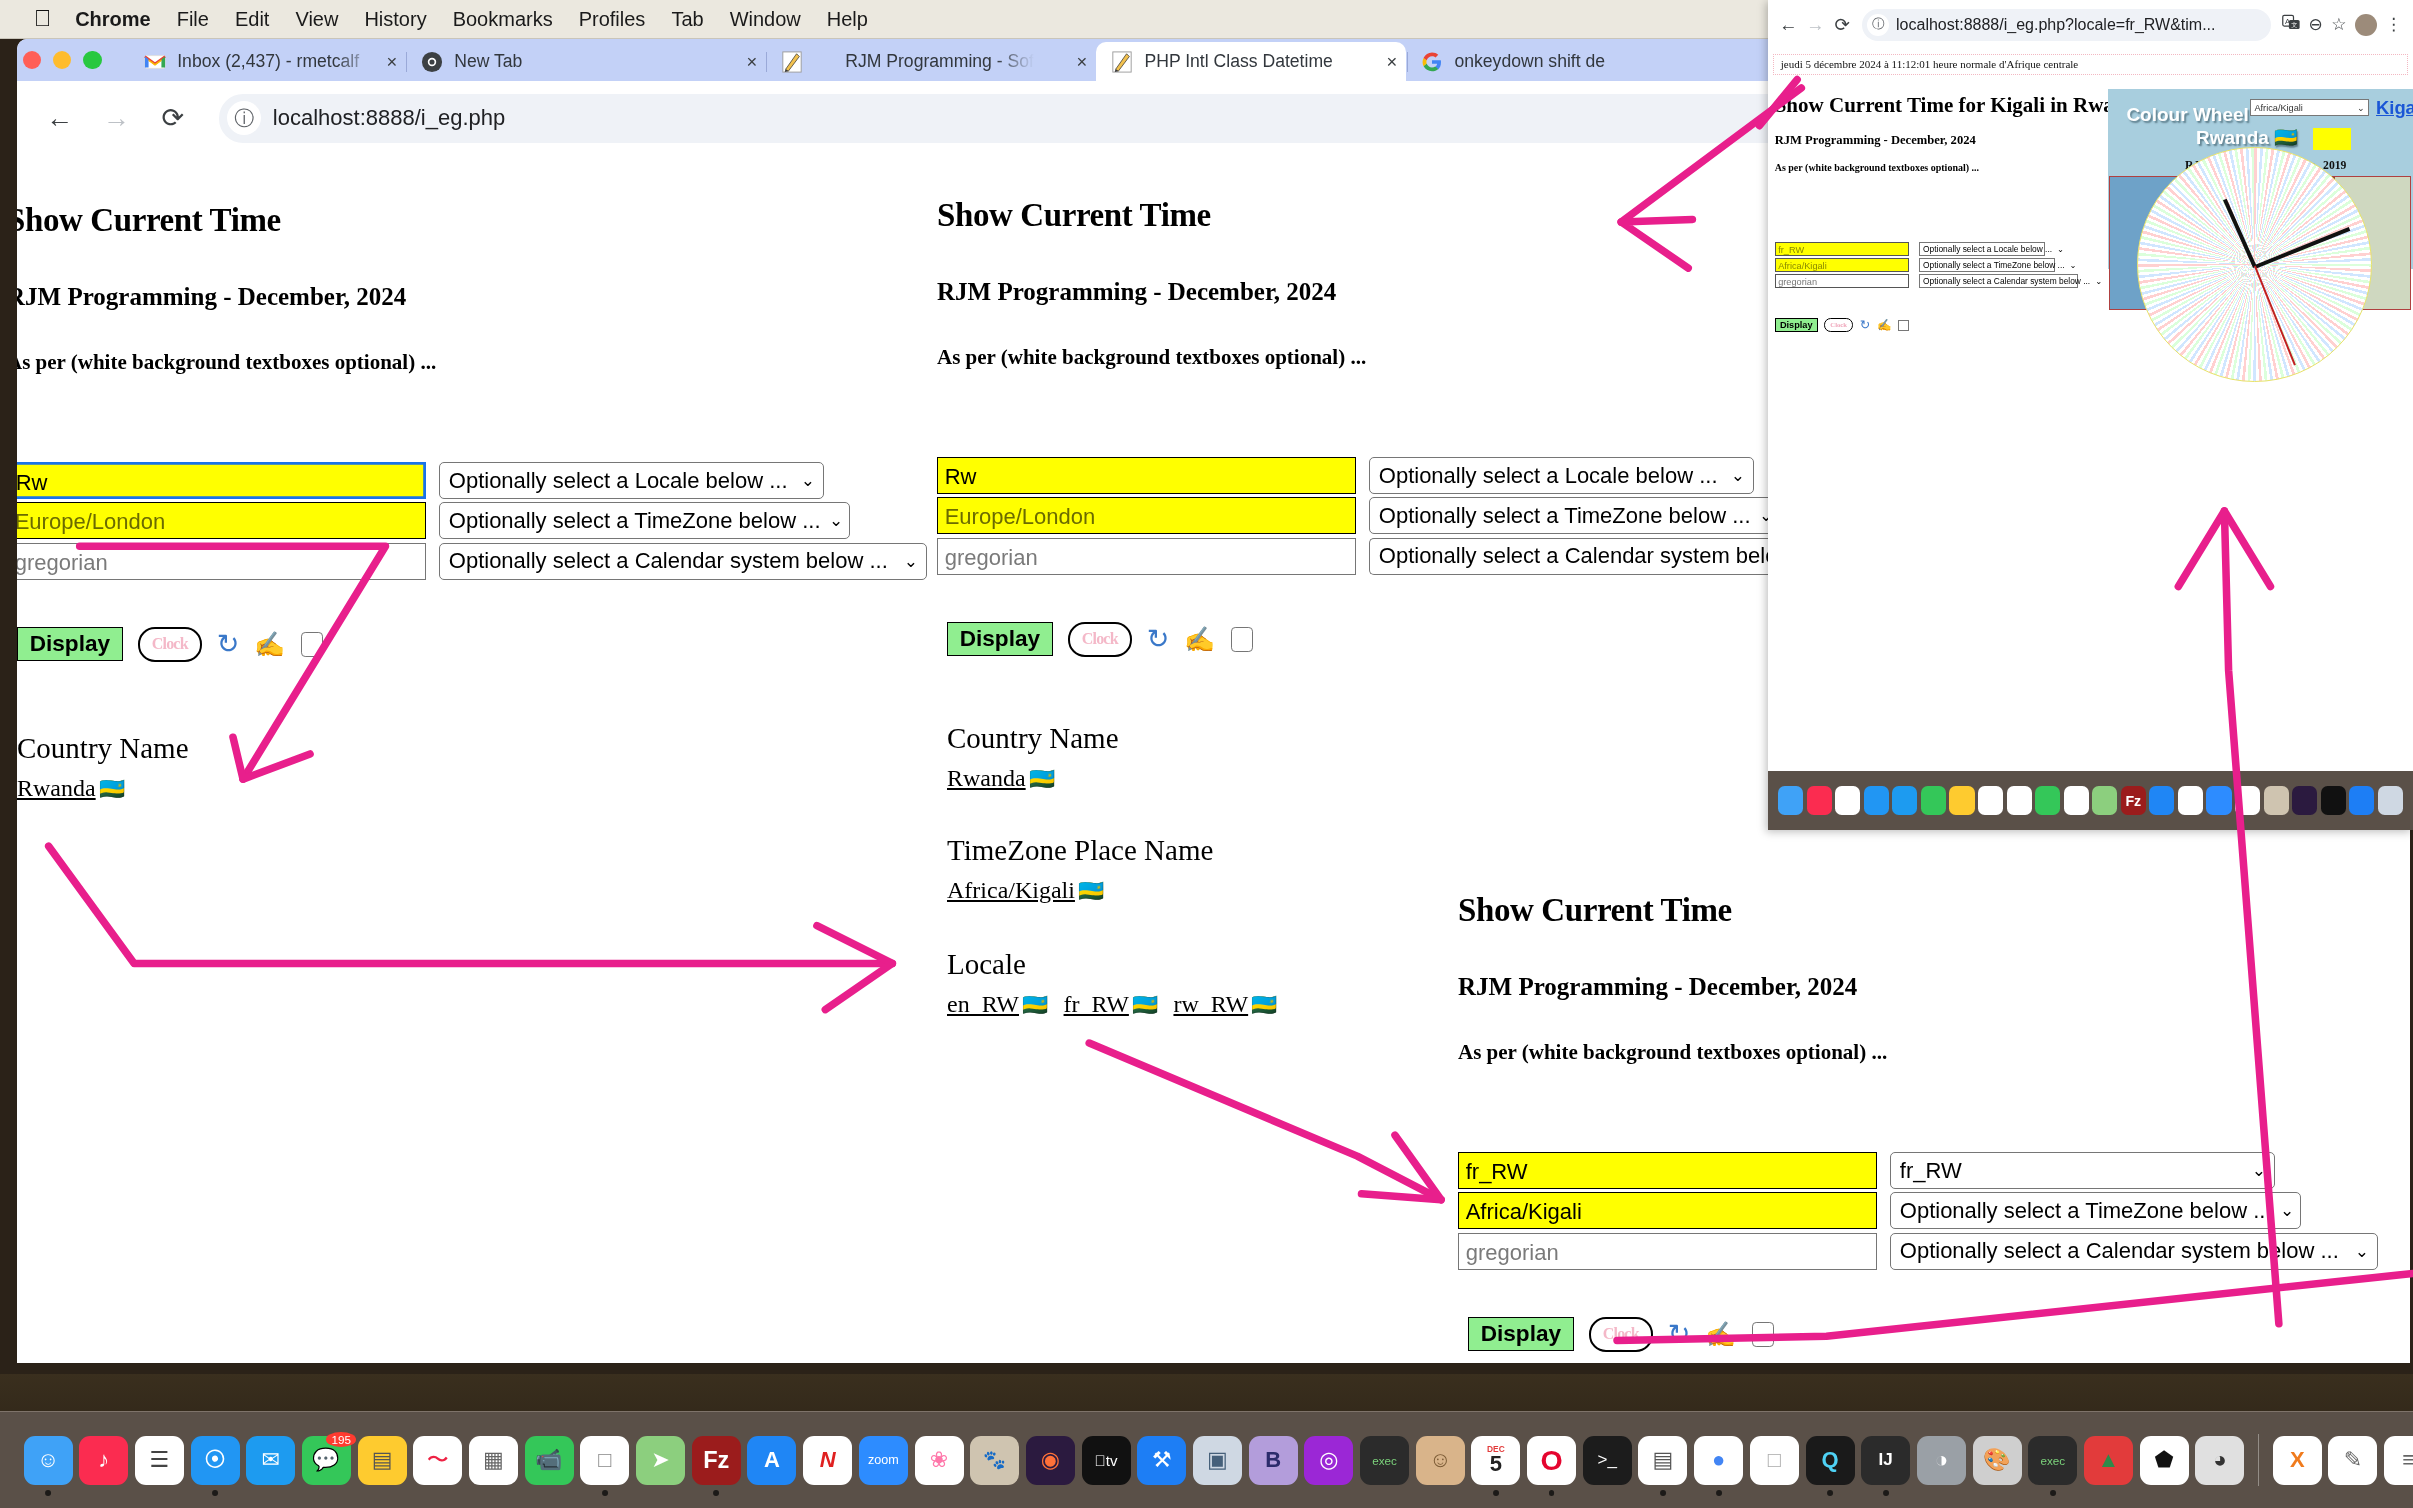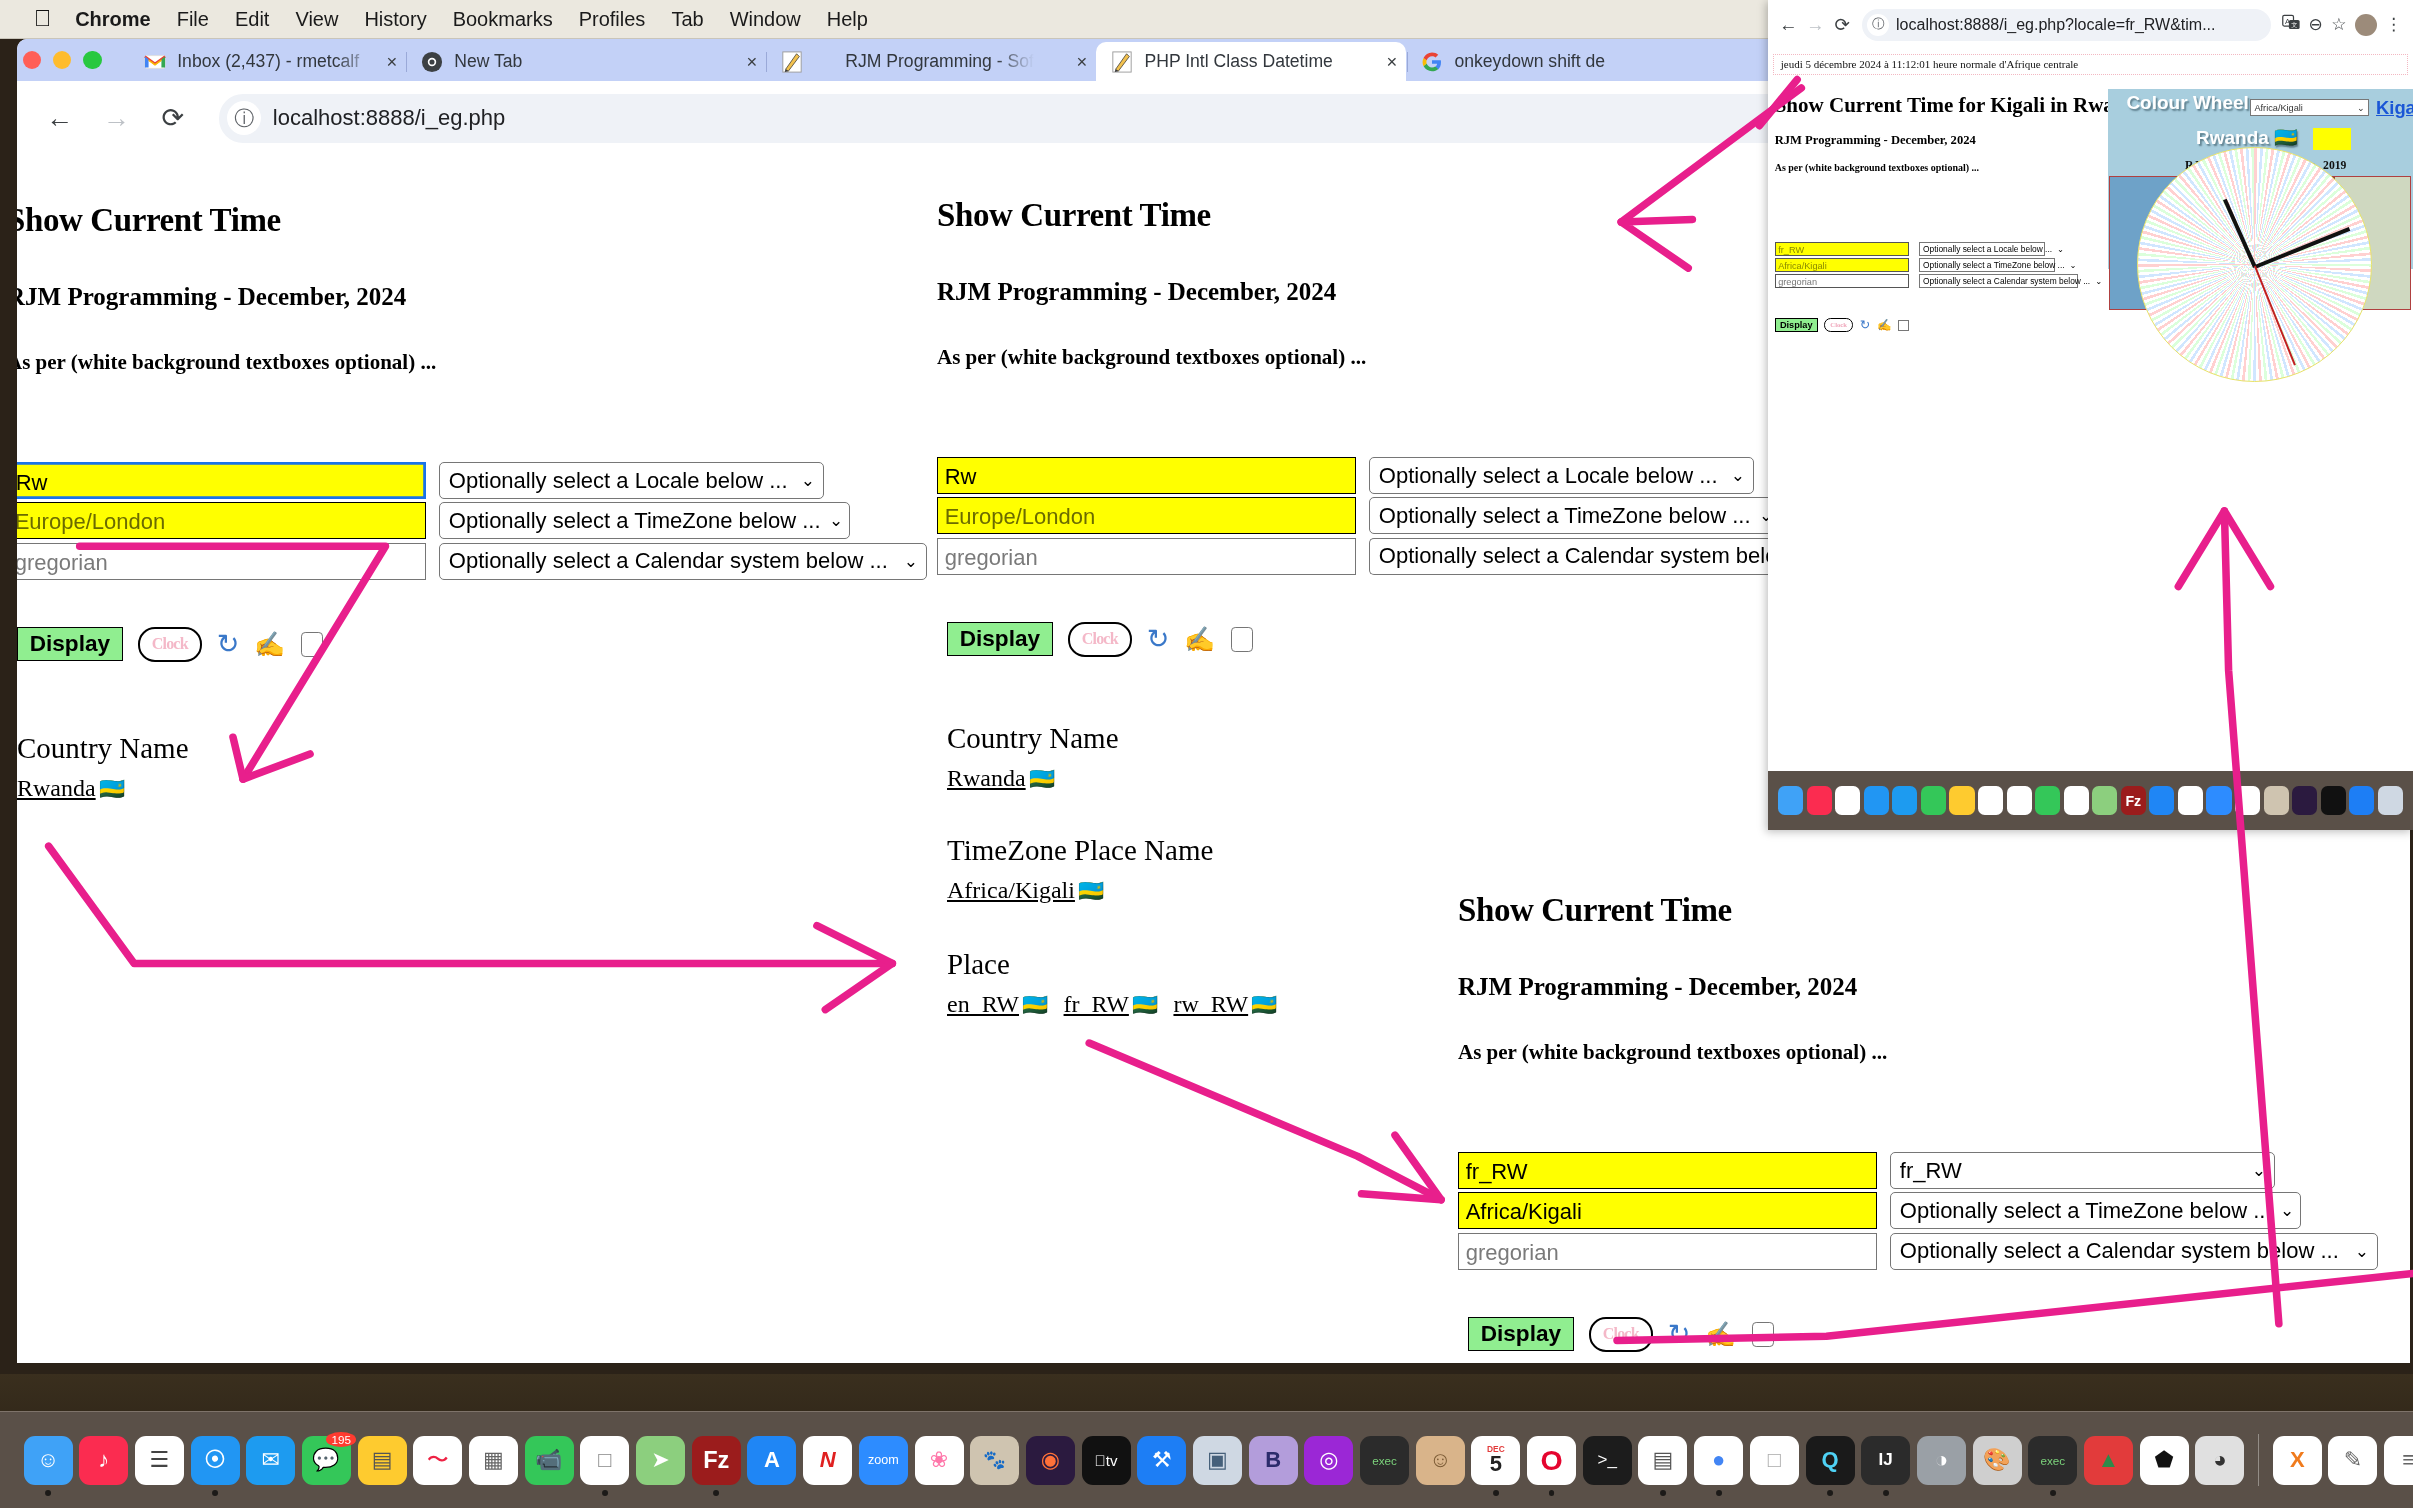--- a/index.html
+++ b/index.html
@@ -151,21 +151,21 @@
              padding:0.8px 4.2px; font-family:"Liberation Sans",sans-serif; }
   .mini-clock{ width:28.5px; height:13.4px; border:1.7px solid #000; border-radius:6.7px; background:#fff;
                font-size:6.7px; color:#f0a8bc; display:flex; align-items:center; justify-content:center;
                font-weight:bold; }
 
   
   #cw-card{
     position:absolute; left:2108px; top:89px; width:306px; height:180px;
     background:#a8cede; z-index:61; overflow:hidden;
   }
-  #cw-title{ position:absolute; left:18.4px; top:3px; font-size:19px; font-weight:bold; color:#fff;
+  #cw-title{ position:absolute; left:18.4px; top:15px; font-size:19px; font-weight:bold; color:#fff;
              text-shadow:1.7px 1.7px 1.7px #5e7f8d; font-family:"Liberation Sans",sans-serif; }
   #cw-sel{ position:absolute; left:142px; top:10px; width:119px; height:17px; background:#fff;
            border:0.8px solid #777; font-size:9.2px; color:#333; display:flex; align-items:center;
            justify-content:space-between; padding:0 3.4px; font-family:"Liberation Sans",sans-serif; }
   #cw-city{ position:absolute; left:268px; top:8.4px; font-size:18.4px; font-weight:bold; color:#1a56d6;
             text-decoration:underline; font-family:"Liberation Sans",sans-serif; }
   #cw-country{ position:absolute; left:88px; top:37px; font-size:19px; font-weight:bold; color:#fff;
                text-shadow:1.7px 1.7px 1.7px #5e7f8d; font-family:"Liberation Sans",sans-serif; }
   #cw-swatch{ position:absolute; left:205px; top:39px; width:38px; height:22px; background:#ffff00; }
   #cw-credit{ position:absolute; left:77px; top:70px; font-size:11.7px; font-weight:bold; color:#111;
@@ -397,21 +397,21 @@
 
       <div style="margin-top:42px; margin-left:10px;">
         <div class="result-label">TimeZone Place Name</div>
         <div style="margin-top:10px;">
           <span class="result-link">Africa/Kigali</span>
           <span class="flag">🇷🇼</span>
         </div>
       </div>
 
       <div style="margin-top:44px; margin-left:10px;">
-        <div class="result-label">Place</div>
+        <div class="result-label">Locale</div>
         <div style="margin-top:10px;">
           <span class="result-link">en_RW</span>
           <span class="flag">🇷🇼</span>
           <span class="result-link" style="margin-left:11.7px;">fr_RW</span>
           <span class="flag">🇷🇼</span>
           <span class="result-link" style="margin-left:11.7px;">rw_RW</span>
           <span class="flag">🇷🇼</span>
         </div>
       </div>
     </div>

